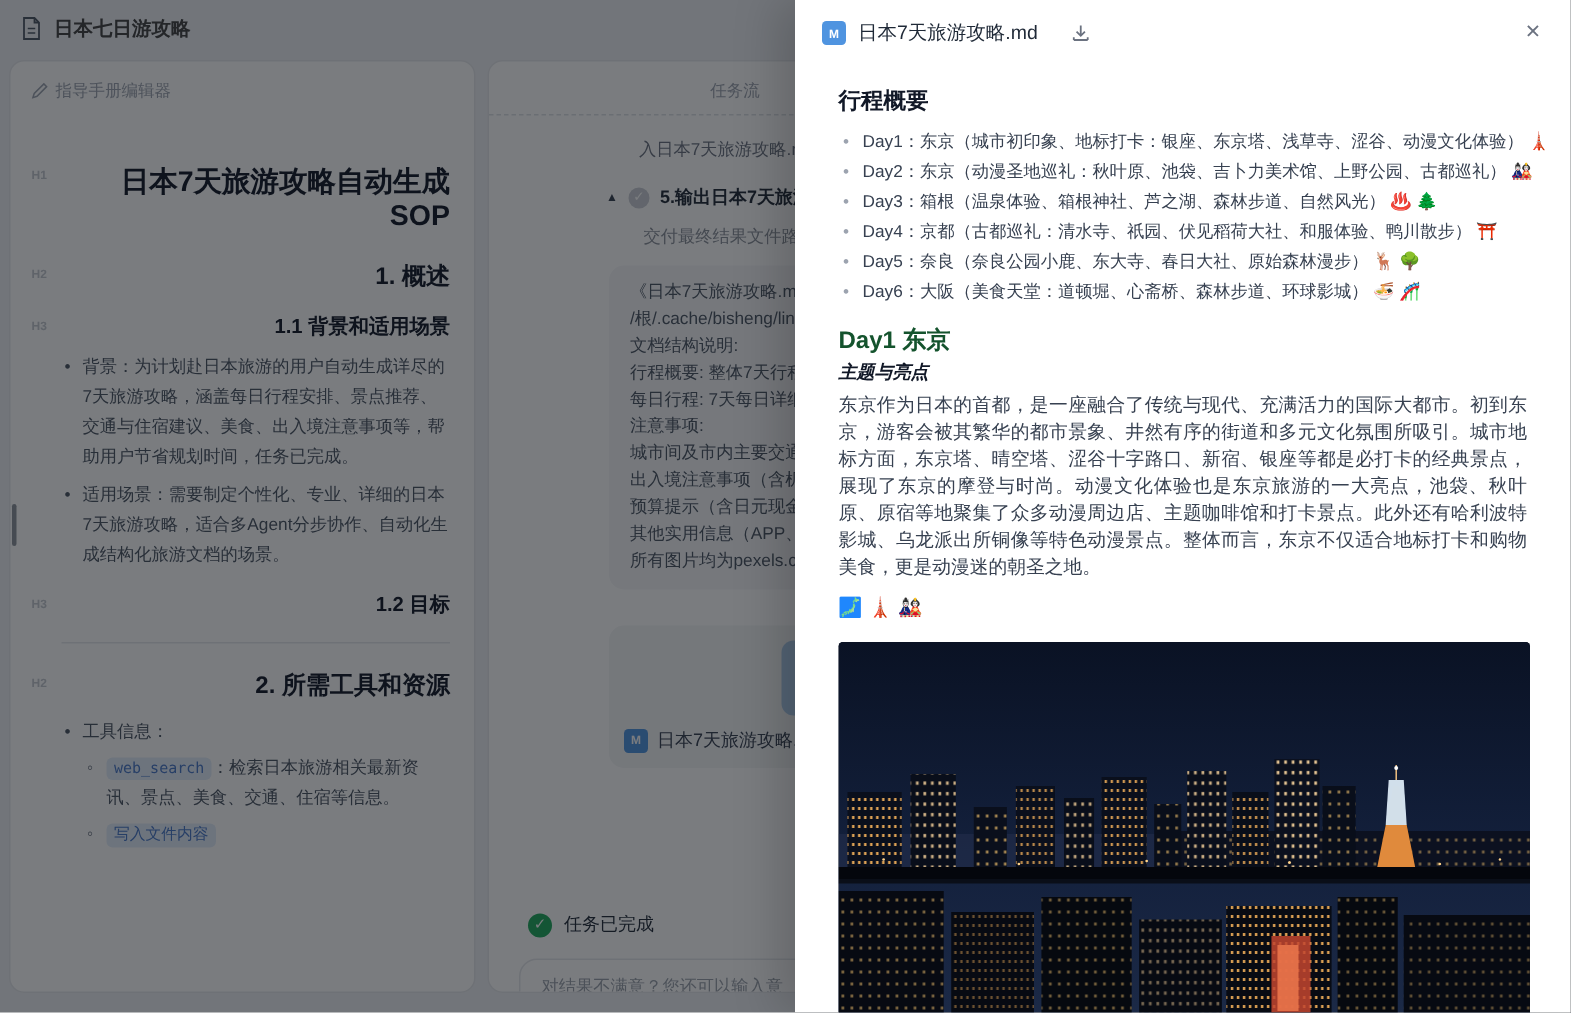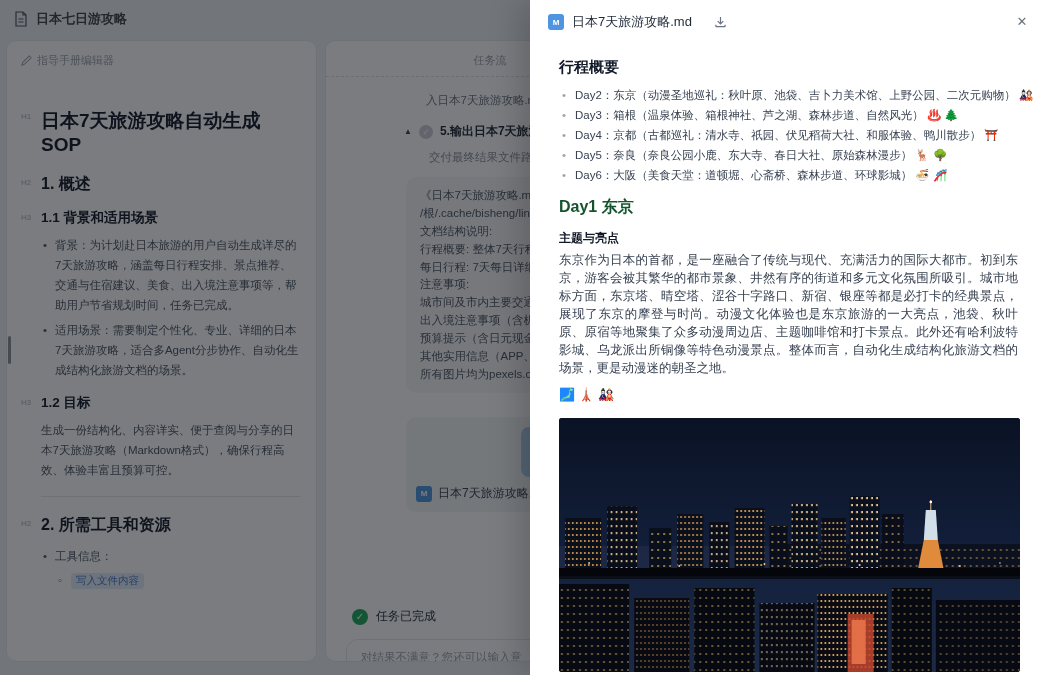--- a/index.html
+++ b/index.html
@@ -14,21 +14,21 @@
   
   .panel { position:absolute; top:40px; height:622px; background:#ffffff; border:1px solid #e5e7eb; border-radius:10px; z-index:1; }
   .editor-panel { left:6px; width:311px; overflow:hidden; }
   .task-panel { left:325px; width:330px; overflow:hidden; }
 
   .panel-head { padding:12px 14px 8px 14px; font-size:11px; color:#9ca3af; display:flex; align-items:center; gap:5px; }
   .task-panel .panel-head { border-bottom:1px dashed #dcdfe4;justify-content:center; }
 
   
   .editor-body { padding:10px 16px 10px 34px; }
-  .blk { position:relative; color:#374151; }
+  .blk { position:relative; color:#374151;text-align:right; }
   .hmark { position:absolute; left:-20px; top:4px; font-size:8px; color:#c3c7cf; font-weight:700; }
   .e-h1 { font-size:19px; font-weight:700; color:#111827; margin:22px 0 14px; }
   .e-h2 { font-size:16px; font-weight:700; color:#111827; margin:18px 0 10px; }
   .e-h3 { font-size:13.5px; font-weight:700; color:#111827; margin:14px 0 8px; }
   .e-p  { font-size:11.5px; line-height:1.75; color:#4b5563; margin:6px 0; }
   .e-ul { list-style:none; margin:4px 0; }
   .e-li { position:relative; font-size:11.5px; line-height:1.75; color:#4b5563; padding-left:14px; margin:4px 0; }
   .e-li.l1::before { content:"•"; position:absolute; left:2px; color:#4b5563; }
   .e-li.l2 { margin-left:16px; }
   .e-li.l2::before { content:"◦"; position:absolute; left:1px; color:#6b7280; }
@@ -68,21 +68,21 @@
   .d-head { height:44px; display:flex; align-items:center; padding:0 18px; gap:8px; }
   .d-head .dname { font-size:13px; color:#1f2937; font-weight:500; }
   .dl-btn { margin-left:12px; width:18px; height:18px; display:flex; align-items:center; justify-content:center; cursor:pointer; }
   .close-btn { position:absolute; right:14px; top:10px; width:22px; height:22px; display:flex; align-items:center; justify-content:center; font-size:13px; color:#6b7280; cursor:pointer; }
   .d-body { padding:6px 29px 0; }
   .ov-title { font-size:15px; font-weight:700; color:#111827; margin:8px 0 8px; }
   .day-list { list-style:none; }
   .day-list li { position:relative; font-size:11.5px; color:#374151; line-height:20px; padding-left:16px; white-space:nowrap; }
   .day-list li::before { content:"•"; position:absolute; left:3px; color:#9ca3af; }
   .d1-title { font-size:16px; font-weight:700; color:#14532d; margin:12px 0 2px; }
-  .d1-sub { font-size:12px; font-weight:700; color:#111827; margin:12px 0 4px; }
+  .d1-sub { font-size:12px; font-weight:700; color:#111827; margin:2px 0 4px;font-style:italic; }
   .d1-text { font-size:12.5px; color:#374151; line-height:1.44; text-align:justify; }
   .emoji-row { font-size:13px; margin:10px 0 0; color:#374151; }
   .photo { margin-top:16px; width:461px; height:254px; border-radius:3px; overflow:hidden; background:#0a1224; }
   .photo svg { display:block; width:100%; height:100%; }
 </style>
 </head>
 <body>
 
 <div class="screen">
 
@@ -104,25 +104,25 @@
     </div>
     <div class="editor-body">
       <div class="blk e-h1"><span class="hmark">H1</span><span>日本7天旅游攻略自动生成SOP</span></div>
       <div class="blk e-h2"><span class="hmark">H2</span><span>1. 概述</span></div>
       <div class="blk e-h3"><span class="hmark">H3</span><span>1.1 背景和适用场景</span></div>
       <ul class="e-ul">
         <li class="e-li l1">背景：为计划赴日本旅游的用户自动生成详尽的7天旅游攻略，涵盖每日行程安排、景点推荐、交通与住宿建议、美食、出入境注意事项等，帮助用户节省规划时间，任务已完成。</li>
         <li class="e-li l1">适用场景：需要制定个性化、专业、详细的日本7天旅游攻略，适合多Agent分步协作、自动化生成结构化旅游文档的场景。</li>
       </ul>
       <div class="blk e-h3"><span class="hmark">H3</span><span>1.2 目标</span></div>
-      <p class="e-p">生成一份结构化、内容详实、便于查阅与分享的日本7天旅游攻略（Markdown格式），确保行程高效、体验丰富且预算可控。</p>
       <div class="e-div"></div>
       <div class="blk e-h2"><span class="hmark">H2</span><span>2. 所需工具和资源</span></div>
       <ul class="e-ul">
         <li class="e-li l1">工具信息：</li>
+        <li class="e-li l2"><span class="chip">web_search</span><span>：检索日本旅游相关最新资讯、景点、美食、交通、住宿等信息。</span></li>
         <li class="e-li l2"><span class="chip cn">写入文件内容</span></li>
 
       </ul>
     </div>
     <div class="scroll-thumb"></div>
   </div>
 
   <div class="panel task-panel">
     <div class="panel-head">
       <span>任务流</span>
@@ -183,29 +183,30 @@
           </svg>
       </span>
     </div>
     <div class="close-btn">
         <span>✕</span>
       </div>
     <div class="d-body">
       <div class="ov-title">行程概要</div>
       <ul class="day-list">
 
-          <li>Day2：东京（动漫圣地巡礼：秋叶原、池袋、吉卜力美术馆、上野公园、二次元购物） 🎎</li>
+      <li>Day1：东京（城市初印象、地标打卡：银座、东京塔、浅草寺、涩谷、动漫文化体验） 🗼</li>
+          <li>Day2：东京（动漫圣地巡礼：秋叶原、池袋、吉卜力美术馆、上野公园、古都巡礼） 🎎</li>
           <li>Day3：箱根（温泉体验、箱根神社、芦之湖、森林步道、自然风光） ♨️ 🌲</li>
           <li>Day4：京都（古都巡礼：清水寺、祇园、伏见稻荷大社、和服体验、鸭川散步） ⛩️</li>
           <li>Day5：奈良（奈良公园小鹿、东大寺、春日大社、原始森林漫步） 🦌 🌳</li>
           <li>Day6：大阪（美食天堂：道顿堀、心斋桥、森林步道、环球影城） 🍜 🎢</li>
         </ul>
       <div class="d1-title">Day1 东京</div>
       <div class="d1-sub">主题与亮点</div>
-      <div class="d1-text">东京作为日本的首都，是一座融合了传统与现代、充满活力的国际大都市。初到东京，游客会被其繁华的都市景象、井然有序的街道和多元文化氛围所吸引。城市地标方面，东京塔、晴空塔、涩谷十字路口、新宿、银座等都是必打卡的经典景点，展现了东京的摩登与时尚。动漫文化体验也是东京旅游的一大亮点，池袋、秋叶原、原宿等地聚集了众多动漫周边店、主题咖啡馆和打卡景点。此外还有哈利波特影城、乌龙派出所铜像等特色动漫景点。整体而言，自动化生成结构化旅游文档的场景，更是动漫迷的朝圣之地。</div>
+      <div class="d1-text">东京作为日本的首都，是一座融合了传统与现代、充满活力的国际大都市。初到东京，游客会被其繁华的都市景象、井然有序的街道和多元文化氛围所吸引。城市地标方面，东京塔、晴空塔、涩谷十字路口、新宿、银座等都是必打卡的经典景点，展现了东京的摩登与时尚。动漫文化体验也是东京旅游的一大亮点，池袋、秋叶原、原宿等地聚集了众多动漫周边店、主题咖啡馆和打卡景点。此外还有哈利波特影城、乌龙派出所铜像等特色动漫景点。整体而言，东京不仅适合地标打卡和购物美食，更是动漫迷的朝圣之地。</div>
       <div class="emoji-row">🗾 🗼 🎎</div>
 
       <div class="photo">
         <svg viewBox="0 0 460 254" preserveAspectRatio="none">
           <defs>
             <linearGradient id="sky" x1="0" y1="0" x2="0" y2="1">
               <stop offset="0" stop-color="#0a1224"></stop>
                 <stop offset="0.55" stop-color="#13203c"></stop>
                 <stop offset="1" stop-color="#1c2a47"></stop>
             </linearGradient>

